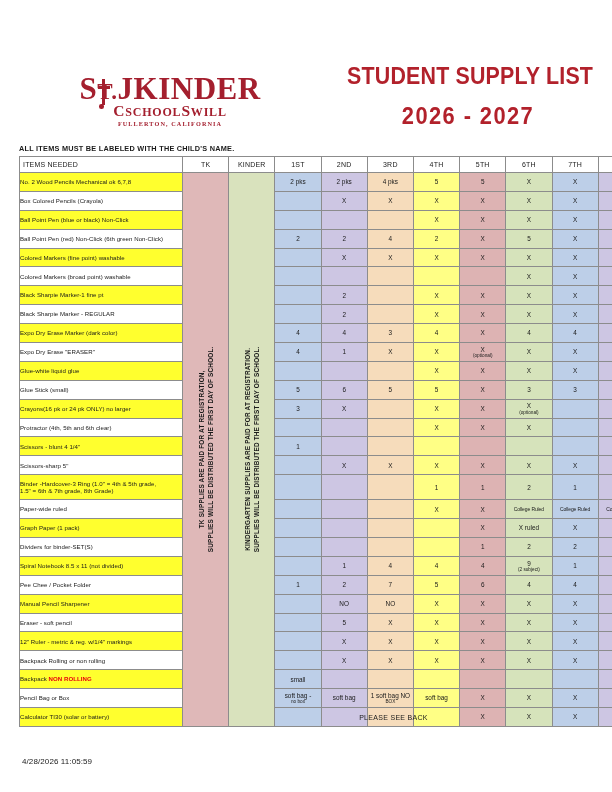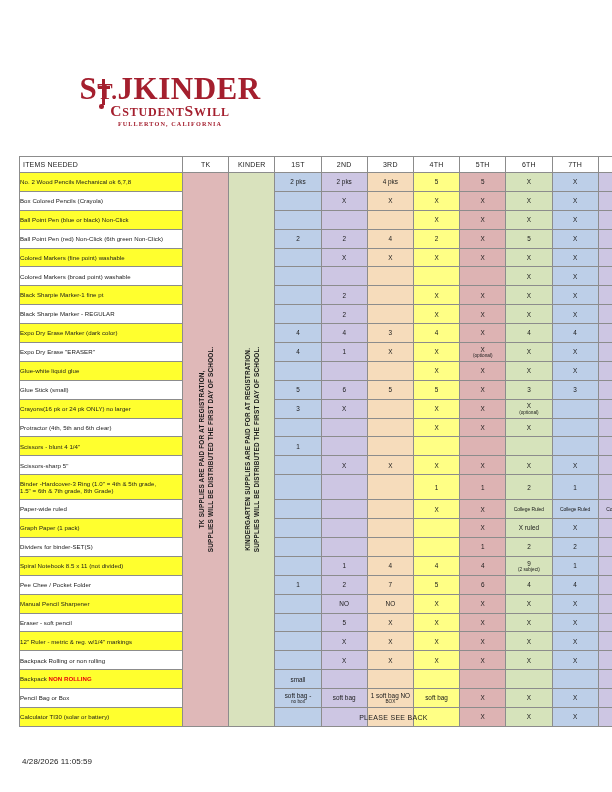--- a/index.html
+++ b/index.html
@@ -163,26 +163,31 @@
 <body>
 
 <div class="page">
 
   <div class="header">
 
     <div class="logo">
       <div class="logo-cross"></div>
       <div class="logo-dot"></div>
       <div class="logo-main"><span>S</span><span class="small-cap">T.</span><span>J</span><span>KINDER</span></div>
-      <div class="logo-sub"><span>C</span><span class="small-cap">STUDENT</span><span>S</span><span class="small-cap">WILL</span></div>
+      <div class="logo-sub"><span>C</span><span class="small-cap">SCHOOL</span><span>S</span><span class="small-cap">WILL</span></div>
       <div class="logo-loc">FULLERTON, CALIFORNIA</div>
     </div>
 
+    <div class="title-block">
+      <div class="title-main">STUDENT SUPPLY LIST</div>
+      <div class="title-year">2026 - 2027</div>
+    </div>
   </div>
 
+  <div class="notice">ALL ITEMS MUST BE LABELED WITH THE CHILD'S NAME.</div>
 
   <div class="tbl-wrap">
     <table class="supply">
       <colgroup>
         <col class="col-item">
         <col class="col-grade">
           <col class="col-grade">
           <col class="col-grade">
           <col class="col-grade">
           <col class="col-grade">

